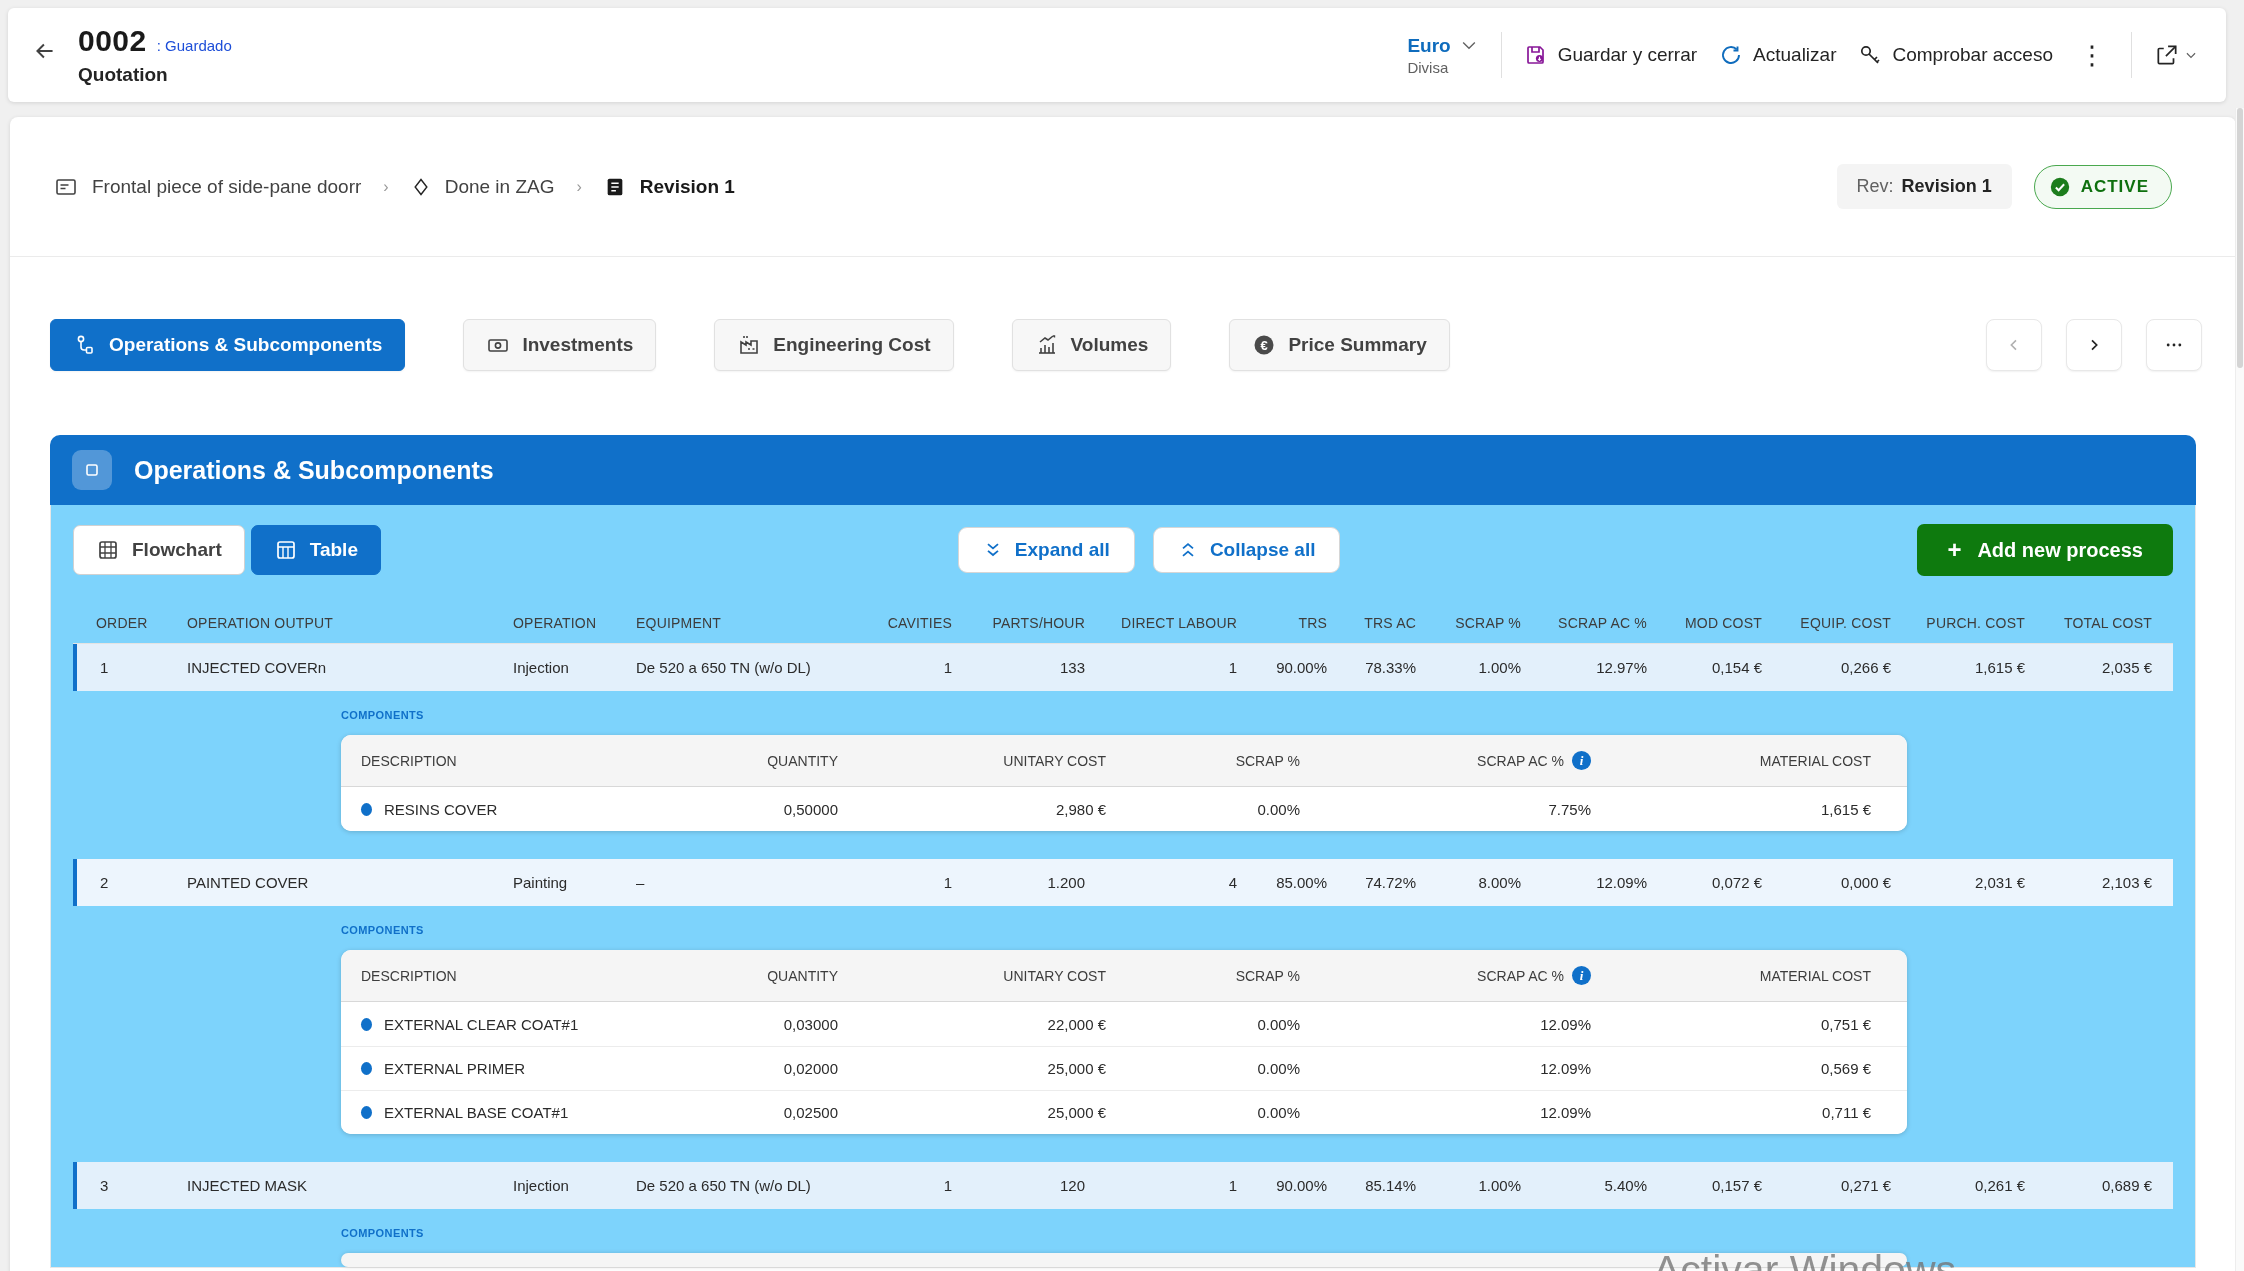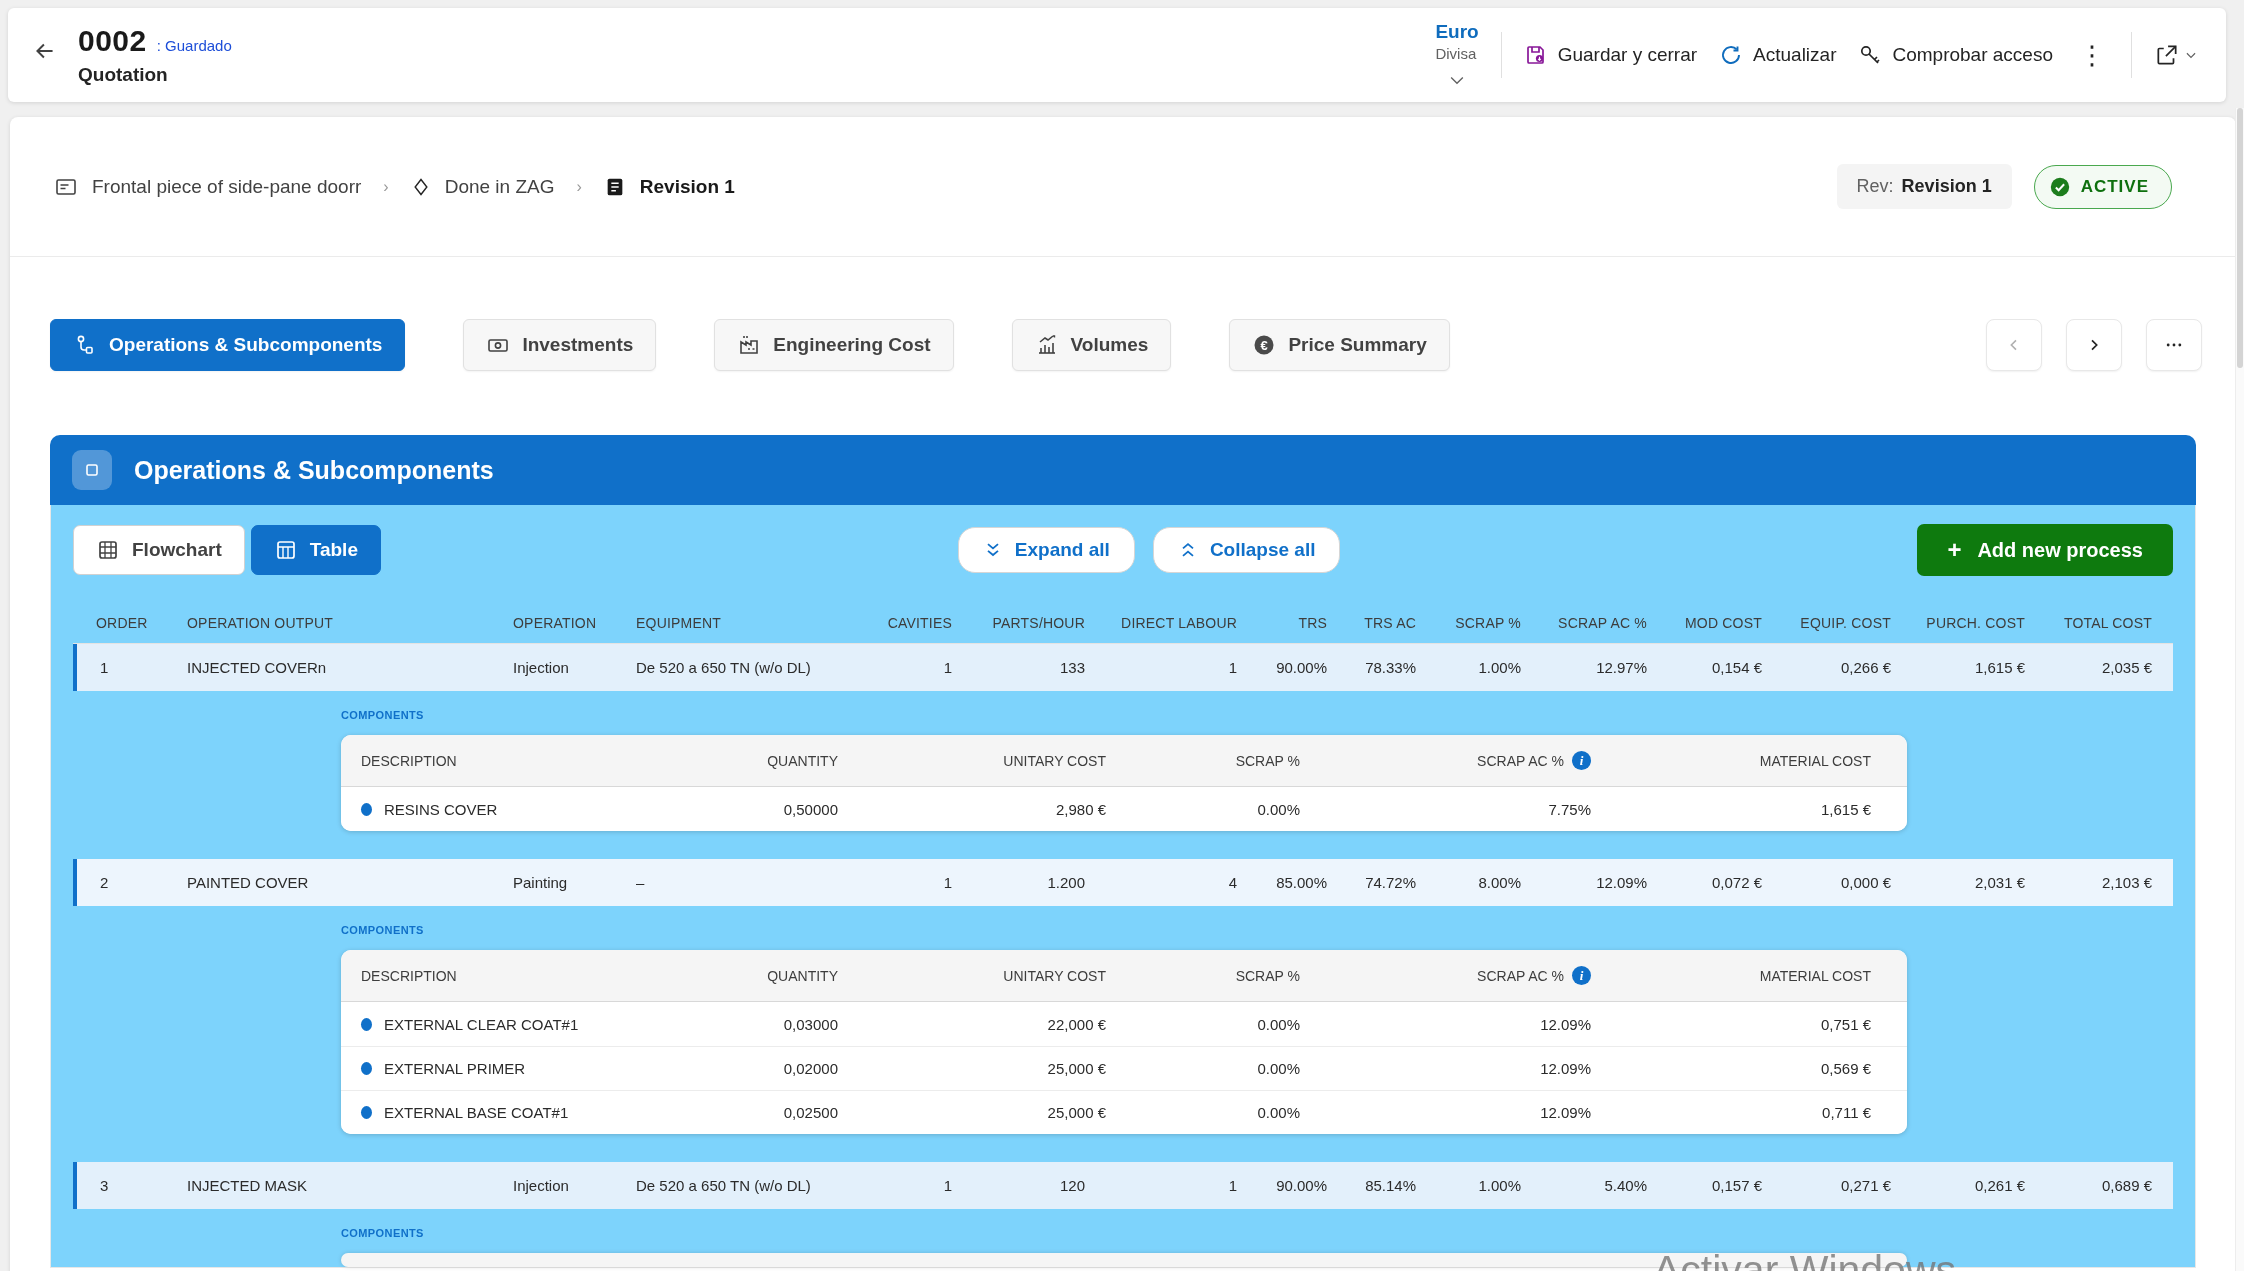--- a/index.html
+++ b/index.html
@@ -22,21 +22,21 @@
   }
   .topbar-left { display:flex; align-items:flex-start; gap:20px; }
   .back-btn { margin-top:14px; cursor:pointer; color:#424242; }
   .title-block {}
   .title-line { display:flex; align-items:baseline; gap:10px; }
   .doc-number { font-size:30px; font-weight:bold; color:#1a1a1a; letter-spacing:.5px; }
   .doc-status { font-size:15px; color:#1d4ed8; }
   .doc-type { font-size:19px; font-weight:bold; margin-top:6px; }
 
   .topbar-right { display:flex; align-items:center; gap:22px; }
-  .currency { display:flex; align-items:center; gap:8px;flex-direction:column; }
+  .currency { display:flex; gap:8px; }
   .currency-text .cur-value { font-size:19px; font-weight:bold; color:#0f6cbd; }
   .currency-text .cur-label { font-size:15px; color:#616161; margin-top:2px; }
   .chev { color:#616161; }
   .vdiv { width:1px; height:46px; background:#e0e0e0; }
   .action-btn { display:flex; align-items:center; gap:10px; font-size:19px; color:#242424; cursor:pointer; white-space:nowrap; }
   .kebab { font-size:26px; color:#242424; cursor:pointer; padding:0 4px; letter-spacing:0; }
   .share-btn { display:flex; align-items:center; gap:4px; color:#242424; cursor:pointer; }
 
   
   .main-card {
@@ -108,21 +108,21 @@
 
   .toolbar { display:flex; align-items:center; }
   .view-toggle { display:flex; gap:6px; }
   .btn {
     display:flex; align-items:center; gap:12px; border-radius:7px; cursor:pointer;
     font-size:19px; font-weight:600; white-space:nowrap;
   }
   .btn-flowchart { background:#fff; border:1px solid #d1d1d1; color:#424242; height:50px; padding:0 22px; }
   .btn-table { background:#1070c9; border:1px solid #1070c9; color:#fff; height:50px; padding:0 22px; }
   .toolbar-center { flex:1; display:flex; justify-content:center; gap:18px; }
-  .btn-expander { background:#fff; border:1px solid #d6d6d6; color:#1070c9; height:46px; padding:16px 24px; border-radius:17px; font-weight:600; }
+  .btn-expander { background:#fff; border:1px solid #d6d6d6; color:#1070c9; height:46px; padding:16px 24px; border-radius:9px; font-weight:600; }
   .btn-add { background:#0e7a0e; border:none; color:#fff; height:52px; padding:0 30px; border-radius:7px; font-weight:bold; font-size:20px; gap:16px; }
   .plus { font-size:24px; font-weight:bold; line-height:1; }
 
   
   .ops-table { margin-top:26px; }
   .ops-grid {
     display:grid;
     grid-template-columns:114px 326px 123px 211px 105px 133px 152px 90px 89px 105px 126px 115px 129px 134px 127px;
     align-items:center;
   }

